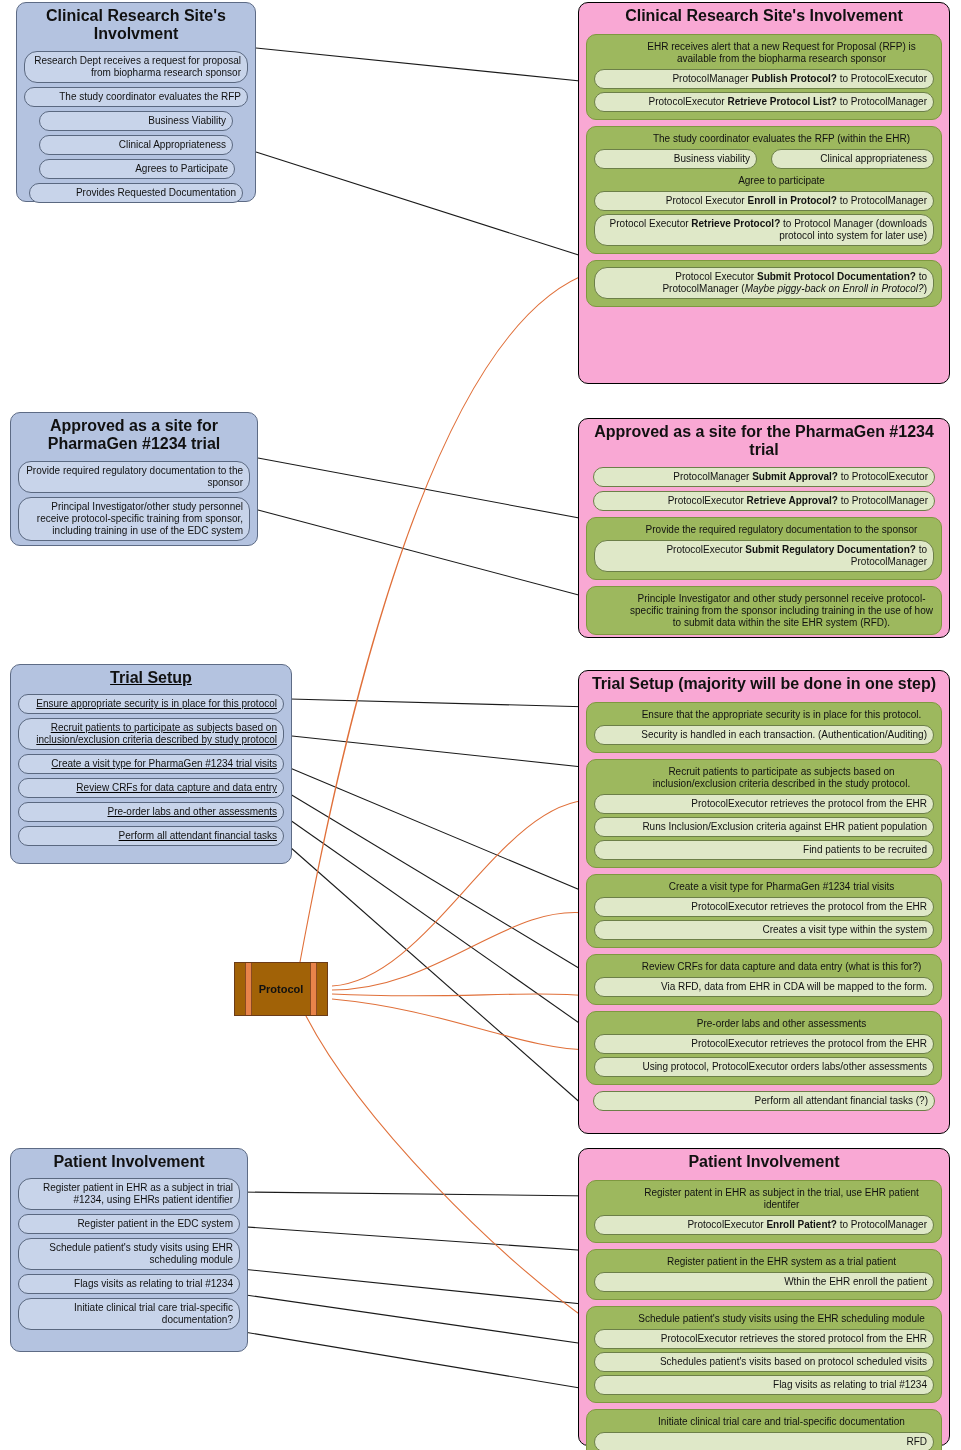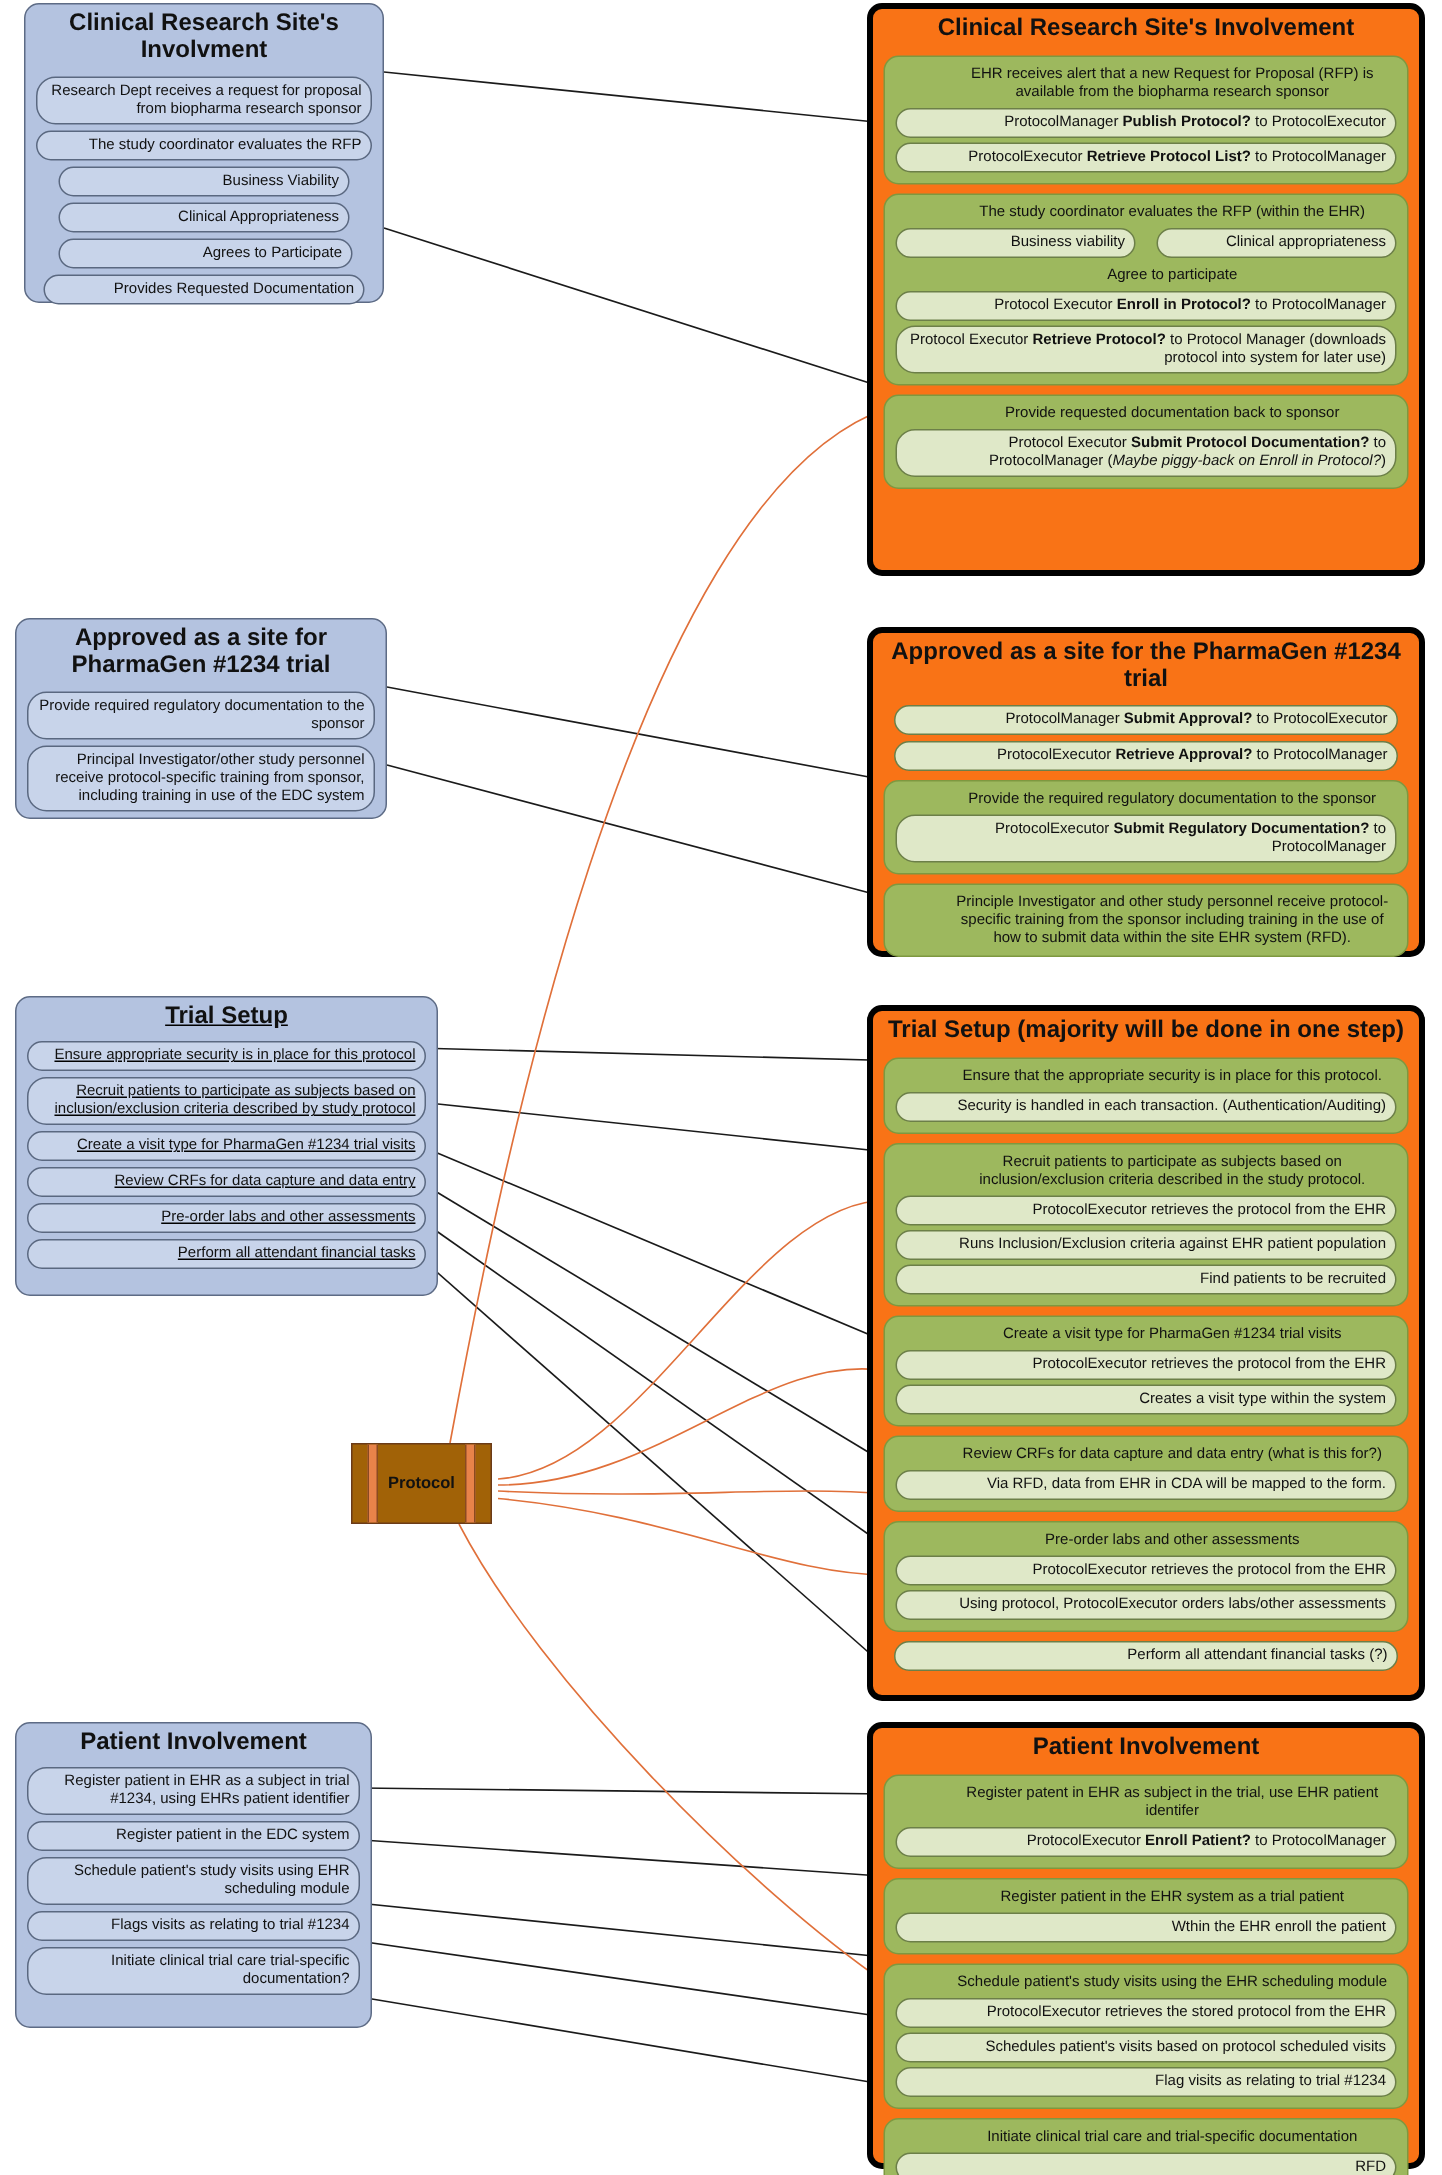--- a/index.html
+++ b/index.html
@@ -33,22 +33,22 @@
     position: absolute;
     box-sizing: border-box;
     border-radius: 10px;
     border: 1px solid #6b6b6b;
   }
   .panel-blue {
     background: #b4c3e0;
     border: 1px solid #5d6b85;
   }
   .panel-green {
-    background: #f97316;
-    border: 4px solid #000000;
+    background: #f9a8d4;
+    border: 1px solid #000000;
   }
   .panel-title {
     text-align: center;
     font-weight: bold;
     font-size: 16px;
     color: #111;
     padding: 4px 6px 3px 6px;
     line-height: 1.15;
   }
 
@@ -230,21 +230,20 @@
       <div class="glabel">Agree to participate</div>
       <div class="pill pill-green">
         <span>Protocol Executor </span><b>Enroll in Protocol?</b><span> to ProtocolManager</span>
       </div>
       <div class="pill pill-green">
         <span>Protocol Executor </span><b>Retrieve Protocol?</b><span> to Protocol Manager (downloads protocol into system for later use)</span>
       </div>
     </div>
 
     <div class="group">
-      <div class="glabel">Provide requested documentation back to sponsor</div>
       <div class="pill pill-green">
         <span>Protocol Executor </span><b>Submit Protocol Documentation?</b><span> to ProtocolManager  (</span><em>Maybe piggy-back on Enroll in Protocol?</em><span>)</span>
       </div>
     </div>
   </div>
 
   <div class="panel panel-green" style="left:578px; top:418px; width:372px; height:220px;">
     <div class="panel-title">Approved as a site for the PharmaGen #1234 trial</div>
     <div class="pill pill-green" style="margin:4px 14px;">
       <span>ProtocolManager </span><b>Submit Approval?</b><span> to ProtocolExecutor</span>

